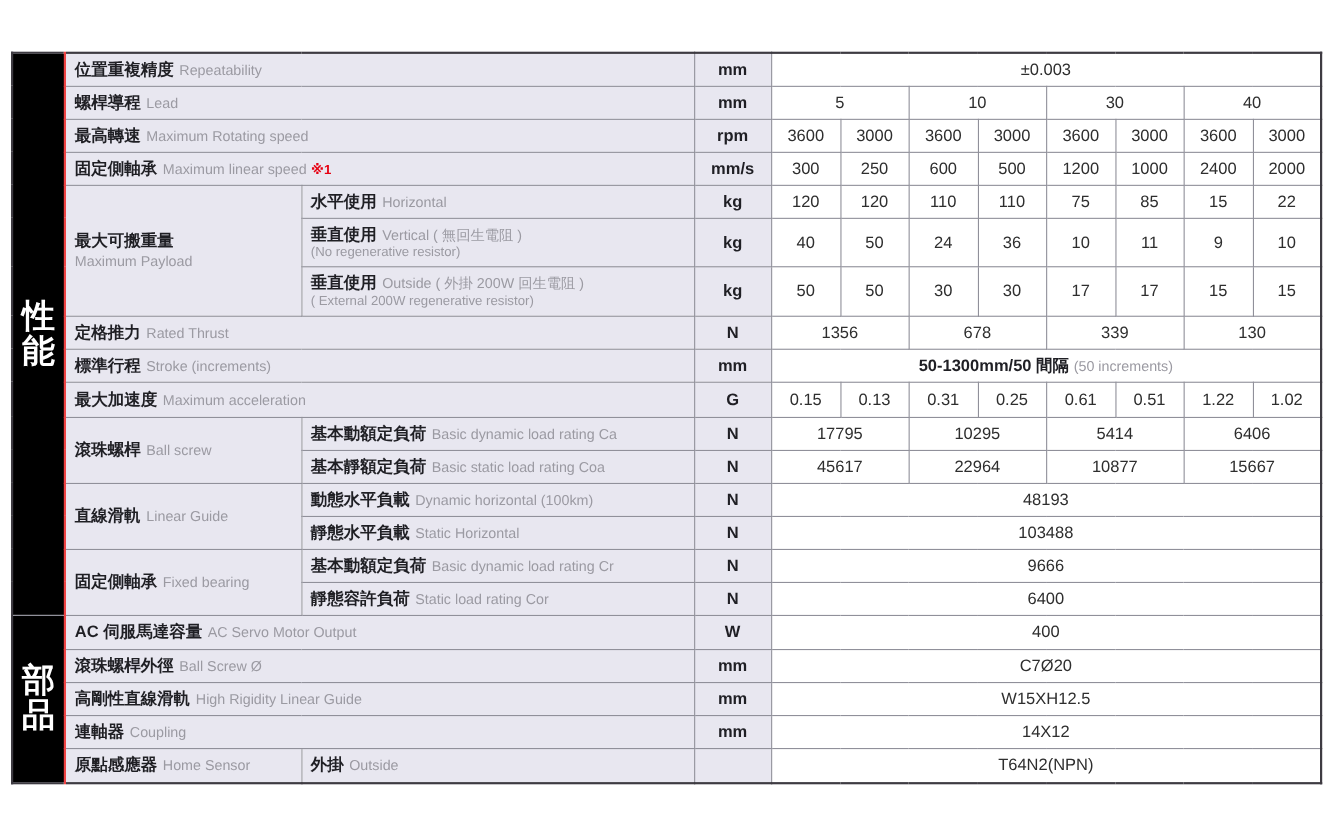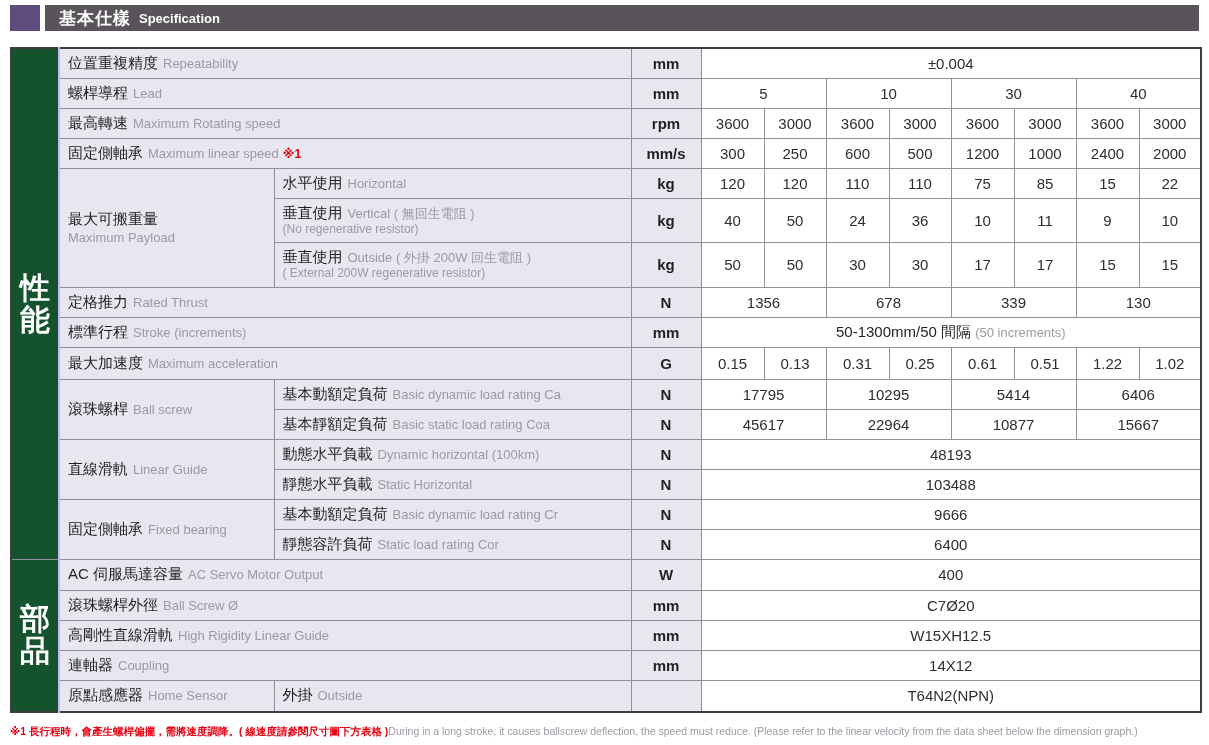--- a/index.html
+++ b/index.html
@@ -12,50 +12,43 @@
   .titlebar .bar { flex:1; margin-left:5px; background:#595459; display:flex; align-items:center; padding-left:14px; }
   .title-zh { color:#fff; font-weight:bold; font-size:17px; letter-spacing:1px; }
   .title-en { color:#fff; font-weight:bold; font-size:13px; margin-left:8px; }
 
   
   table.spec { position:absolute; top:47px; left:10px; width:1190px; border-collapse:collapse; table-layout:fixed; border:2px solid #3e3b42; }
   td { border:1px solid #90909a; padding:0 2px; vertical-align:middle; overflow:hidden; }
   tr.h30 { height:30px; } tr.h31 { height:31px; } tr.h32 { height:32px; }
   tr.h44 { height:44px; } tr.h45 { height:45px; }
 
-  td.side { background:#14532d; border-right:2px solid #c4b5fd; padding:0; }
+  td.side { background:#000000; border-right:2px solid #ef4444; padding:0; }
   .side-txt { width:32px; margin:0 auto; color:#fff; font-weight:bold; font-size:30px; line-height:1.06; text-align:center; word-break:break-all; }
 
   td.lbl { background:#e8e7f0; padding:1px 2px 1px 8px; text-align:left; }
-  .zh { font-weight:normal; color:#1f1f24; font-size:15px; }
+  .zh { font-weight:bold; color:#1f1f24; font-size:15px; }
   .en { color:#9b9aa2; font-size:13px; margin-left:5px;margin-top:24px; }
   .en2 { color:#9b9aa2; font-size:12px; line-height:1.1; }
   .en-line2 { color:#9b9aa2; font-size:13px; margin-top:1px; }
   .note { color:#e60012; font-size:12px; font-weight:bold; margin-left:4px; }
 
   td.unit { background:#e8e7f0; text-align:center; font-weight:bold; color:#1f1f24; font-size:15px; padding:0;margin-top:36px; }
   td.v { background:#fff; text-align:center; color:#2e2e2e; font-size:15px; padding:0; }
   .v-sub { color:#9b9aa2; font-size:13px; }
 
   .footnote { position:absolute; top:721px; left:10px; white-space:nowrap; }
   .fn-red { color:#e60012; font-weight:bold; font-size:10.5px; }
   .fn-gray { color:#9b9aa2; font-size:10.5px; }
 </style>
 </head>
 <body>
 
 <div class="page">
 
-  <div class="titlebar">
-    <div class="sq"></div>
-    <div class="bar">
-      <span class="title-zh">基本仕樣</span>
-      <span class="title-en">Specification</span>
-    </div>
-  </div>
 
   <table class="spec">
     <colgroup>
       <col style="width:48px">
         <col style="width:215px">
         <col style="width:357px">
         <col style="width:70px">
       <col style="width:63px">
         <col style="width:62px">
         <col style="width:63px">
@@ -68,21 +61,21 @@
 
     <tbody>
         <tr class="h30">
       <td class="side" rowspan="16">
         <div class="side-txt">性能</div>
       </td>
       <td class="lbl" colspan="2">
         <span class="zh">位置重複精度</span><span class="en">Repeatability</span>
       </td>
       <td class="unit">mm</td>
-      <td class="v" colspan="8">±0.004</td>
+      <td class="v" colspan="8">±0.003</td>
     </tr>
 
     <tr class="h30">
       <td class="lbl" colspan="2">
         <span class="zh">螺桿導程</span><span class="en">Lead</span>
       </td>
       <td class="unit">mm</td>
       <td class="v" colspan="2">5</td>
       <td class="v" colspan="2">10</td>
       <td class="v" colspan="2">30</td>
@@ -315,17 +308,14 @@
       </td>
       <td class="lbl">
         <span class="zh">外掛</span><span class="en">Outside</span>
       </td>
       <td class="unit"></td>
       <td class="v" colspan="8">T64N2(NPN)</td>
     </tr>
   </tbody>
     </table>
 
-  <div class="footnote">
-    <span class="fn-red">※1 長行程時，會產生螺桿偏擺，需將速度調降。( 線速度請參閱尺寸圖下方表格 )</span><span class="fn-gray">During in a long stroke, it causes ballscrew deflection, the speed must reduce. (Please refer to the linear velocity from the data sheet below the dimension graph.)</span>
-  </div>
 
 </div>
 
 </body></html>

